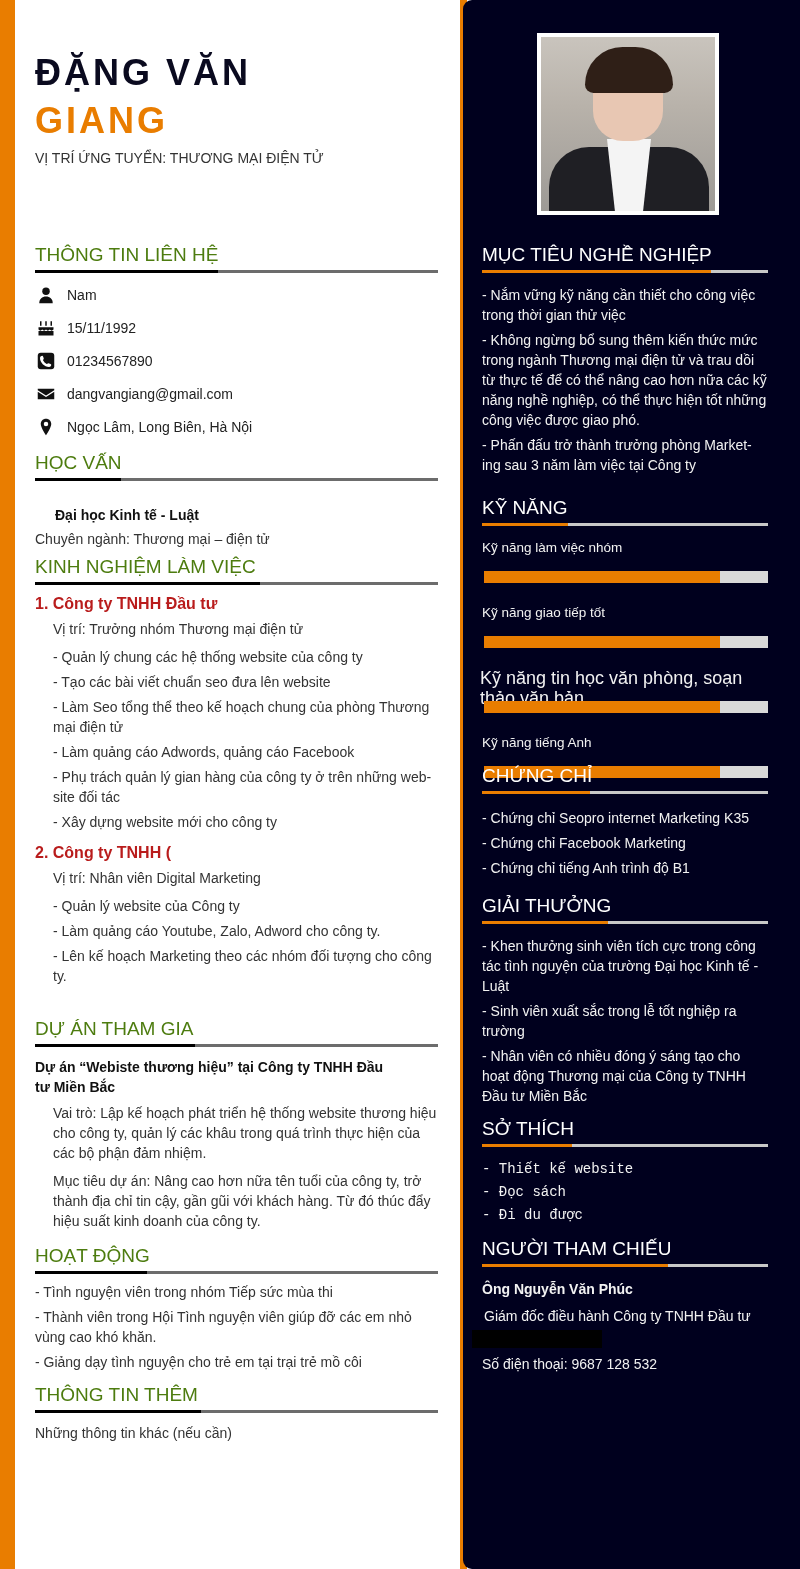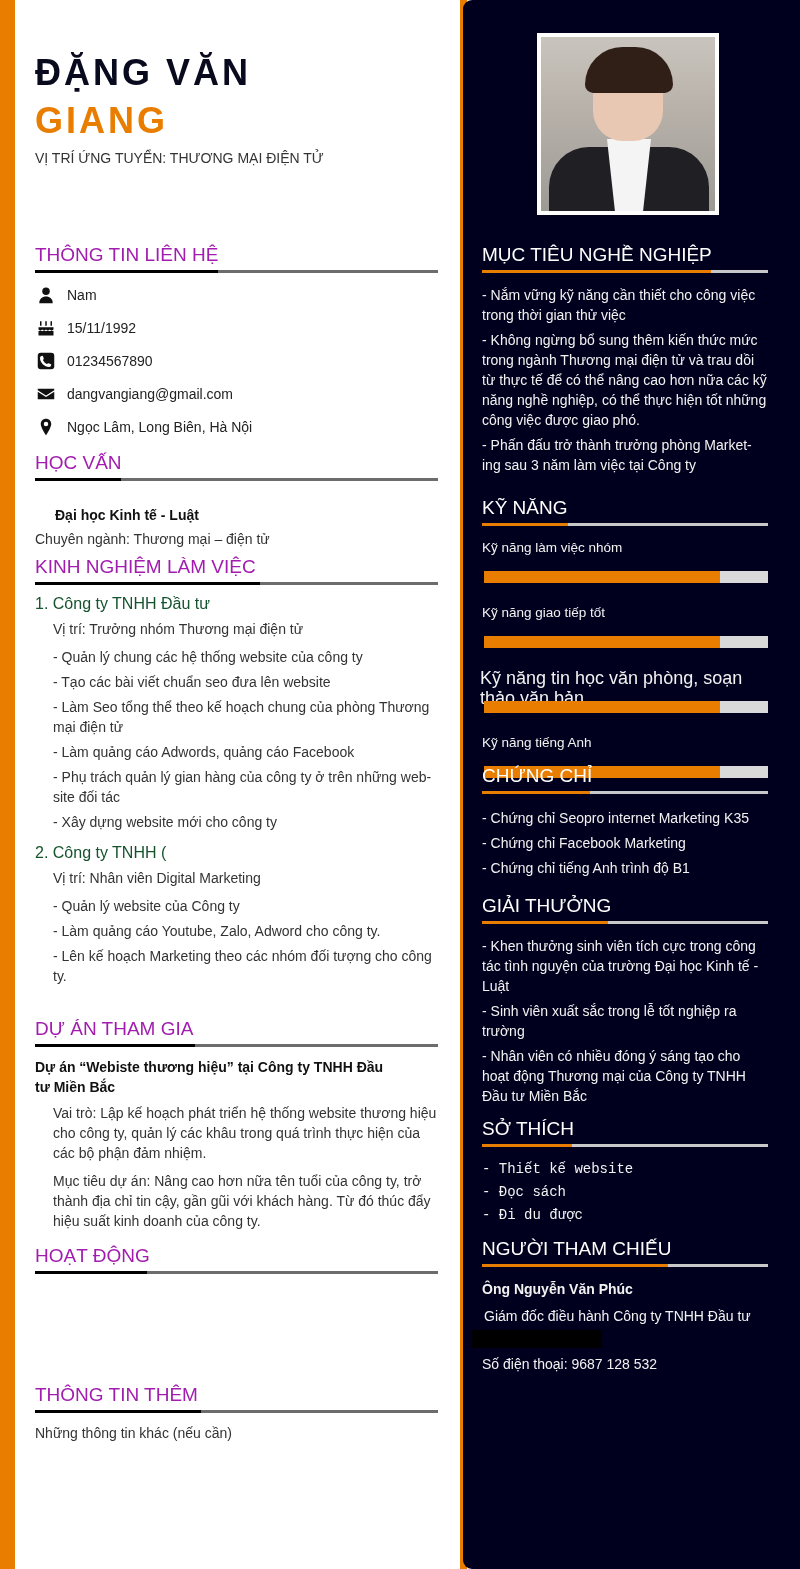--- a/index.html
+++ b/index.html
@@ -11,31 +11,31 @@
   .divider { position: absolute; left: 460px; top: 0; width: 7px; height: 1569px; background: #e97d00; }
   .right-col { position: absolute; left: 463px; top: 0; width: 360px; height: 1569px; background: #00001e; color: #f2f2f2; border-radius: 9px; }
 
   
   .name1 { position: absolute; left: 20px; top: 52px; font-size: 36px; font-weight: bold; letter-spacing: 3px; color: #0a0a1f; }
   .name2 { position: absolute; left: 20px; top: 100px; font-size: 36px; font-weight: bold; letter-spacing: 3px; color: #e97d00; }
   .position { position: absolute; left: 20px; top: 150px; font-size: 14px; color: #333; }
 
   
   .lsec { position: absolute; left: 20px; width: 403px; }
-  .lhead { font-size: 19px; color: #a21caf; padding-bottom: 3px; position: relative; }
+  .lhead { font-size: 19px; color: #4d7c0f; padding-bottom: 3px; position: relative; }
   .lhead-line { height: 3px; background: #6c6c6c; position: relative; margin-top: 1px; }
   .lhead-line .accent { position: absolute; left: 0; top: 0; height: 3px; background: #000; }
 
   .contact-row { display: flex; align-items: center; height: 33px; font-size: 14px; color: #222; }
   .contact-row .ico { width: 32px; display: flex; align-items: center; justify-content: flex-start; padding-left: 2px; }
   .contact-row .ico svg { width: 18px; height: 18px; fill: #111; }
 
   .bold { font-weight: bold; font-size: 14px; color: #111; }
   .txt { font-size: 14px; color: #333; line-height: 20px; }
-  .company { font-weight: normal; font-size: 16px; color: #14532d; }
+  .company { font-weight: bold; font-size: 16px; color: #b91c1c; }
   .indent { padding-left: 18px; }
   .bullet { font-size: 14px; color: #333; line-height: 20px; margin-bottom: 5px; }
 
   
   .photo-frame { position: absolute; left: 74px; top: 33px; width: 182px; height: 182px; background: #fff; padding: 4px; }
   .photo { width: 100%; height: 100%; background: linear-gradient(180deg, #c9c4bd 0%, #b8b2aa 40%, #9d9a96 100%); position: relative; overflow: hidden; }
   .photo .head { position: absolute; left: 52px; top: 20px; width: 70px; height: 84px; border-radius: 35px 35px 30px 30px; background: #e8c7b3; }
   .photo .hair { position: absolute; left: 44px; top: 10px; width: 88px; height: 46px; border-radius: 44px 44px 10px 10px; background: #2f1f17; }
   .photo .body { position: absolute; left: 8px; top: 110px; width: 160px; height: 80px; border-radius: 40px 40px 0 0; background: #1f1f24; }
   .photo .shirt { position: absolute; left: 66px; top: 102px; width: 44px; height: 80px; background: #f4f4f4; clip-path: polygon(0 0, 100% 0, 80% 100%, 20% 100%); }
@@ -165,20 +165,25 @@
       <div class="txt" style="margin-bottom:8px;">Vai trò: Lập kế hoạch phát triển hệ thống website thương hiệu cho công ty, quản lý các khâu trong quá trình thực hiện của các bộ phận đảm nhiệm.</div>
       <div class="txt">Mục tiêu dự án: Nâng cao hơn nữa tên tuổi của công ty, trở thành địa chỉ tin cậy, gần gũi với khách hàng. Từ đó thúc đẩy hiệu suất kinh doanh của công ty.</div>
     </div>
   </div>
 
   <div class="lsec" style="top:1245px;">
     <div class="lhead">HOẠT ĐỘNG</div>
     <div class="lhead-line">
         <div class="accent" style="width:112px;"></div>
       </div>
+    <div style="margin-top:8px;">
+      <div class="bullet">-  Tình nguyện viên trong nhóm Tiếp sức mùa thi</div>
+      <div class="bullet">-  Thành viên trong Hội Tình nguyện viên giúp đỡ các em nhỏ vùng cao khó khăn.</div>
+      <div class="bullet">-  Giảng dạy tình nguyện cho trẻ em tại trại trẻ mồ côi</div>
+    </div>
   </div>
 
   <div class="lsec" style="top:1384px;">
     <div class="lhead">THÔNG TIN THÊM</div>
     <div class="lhead-line">
         <div class="accent" style="width:166px;"></div>
       </div>
     <div class="txt" style="margin-top:10px;">Những thông tin khác (nếu cần)</div>
   </div>
 </div>

